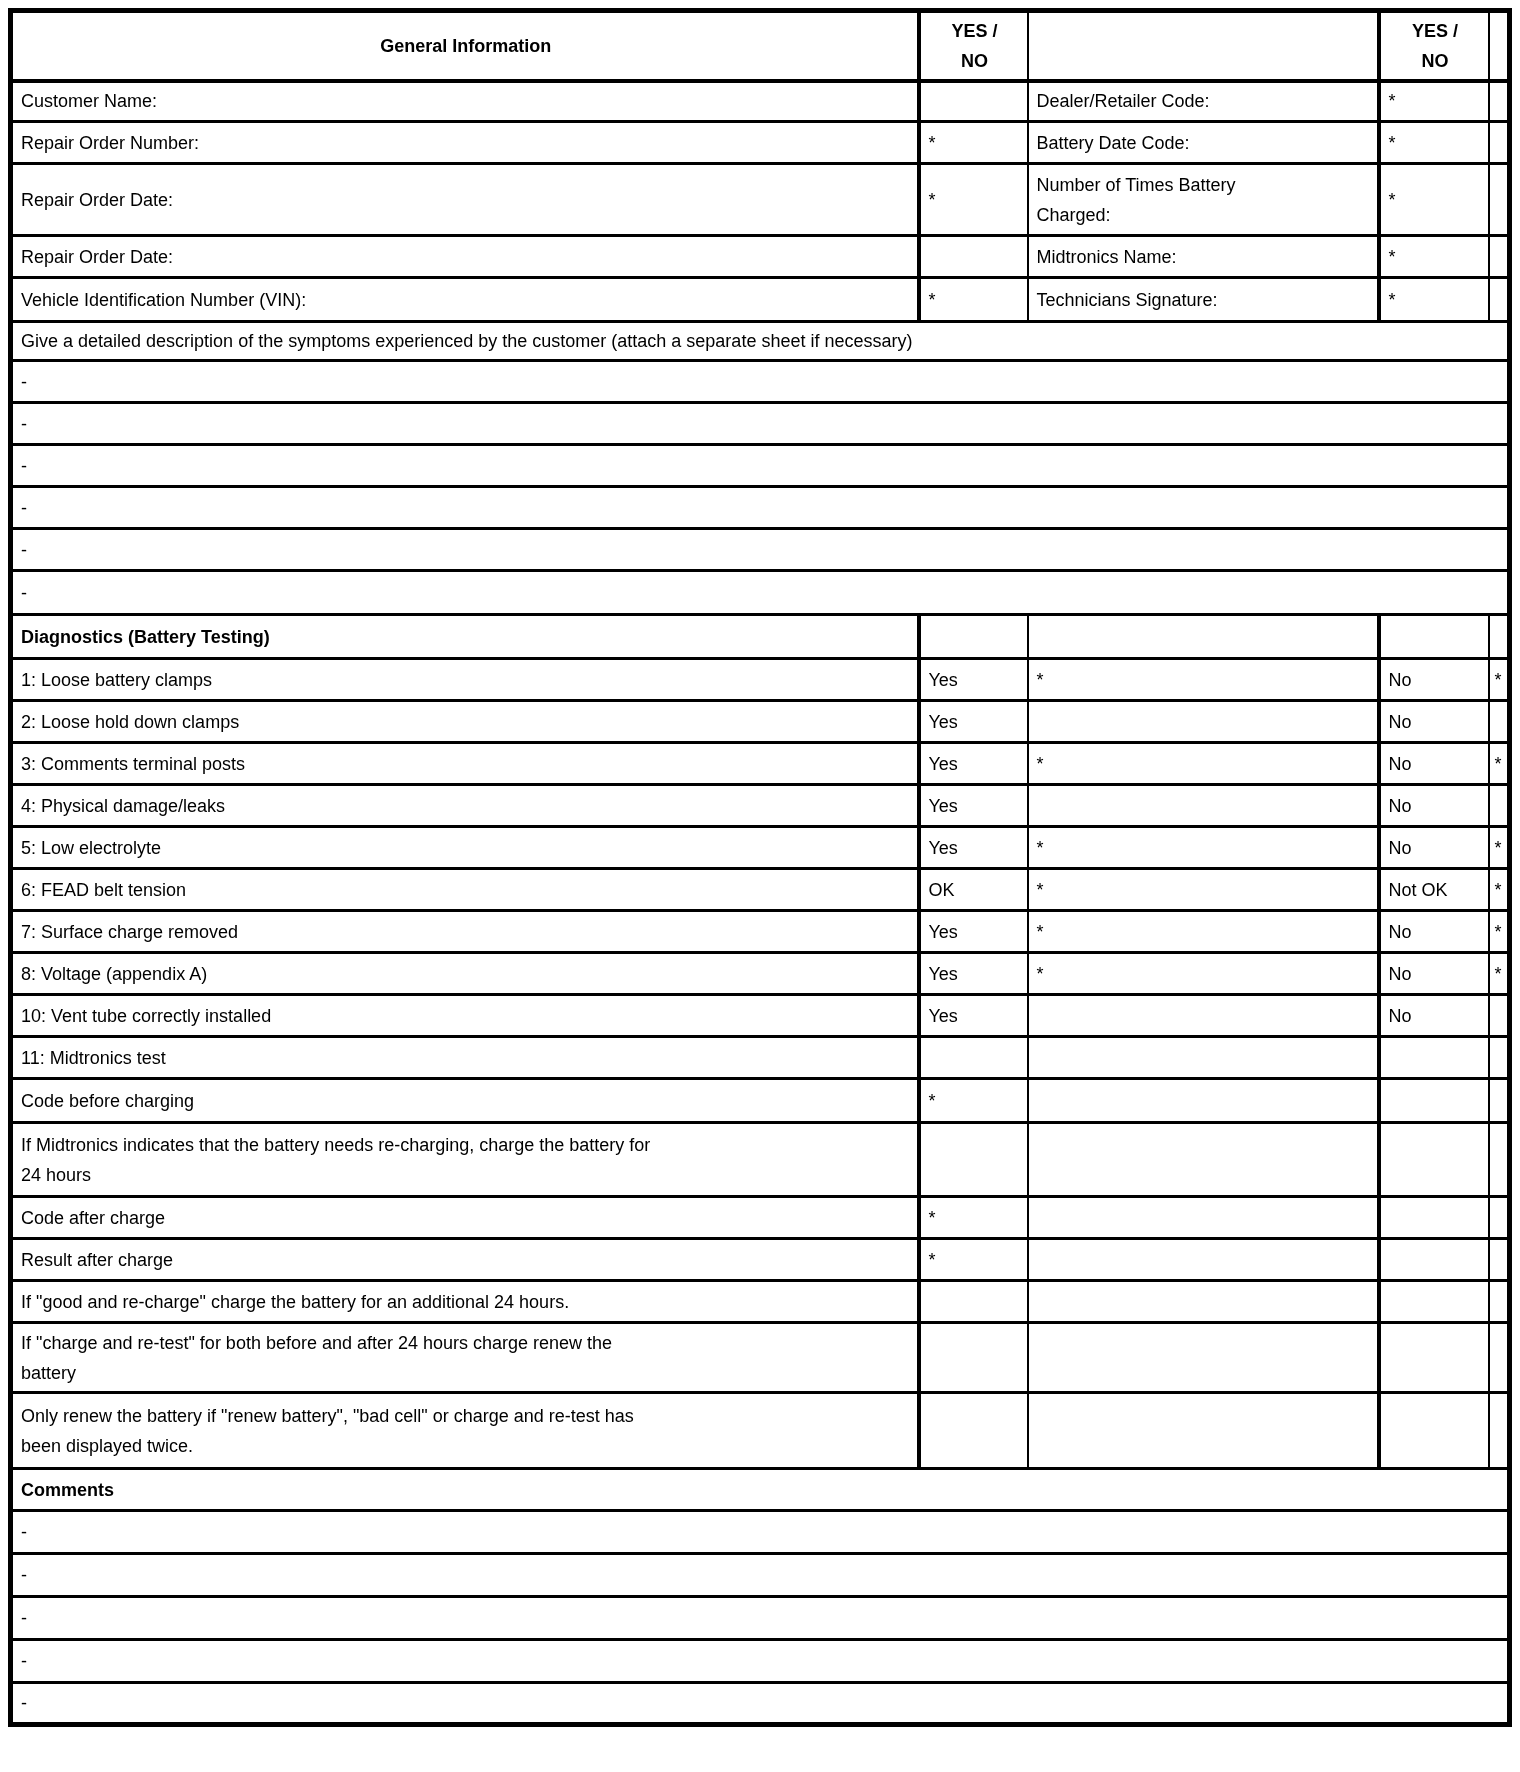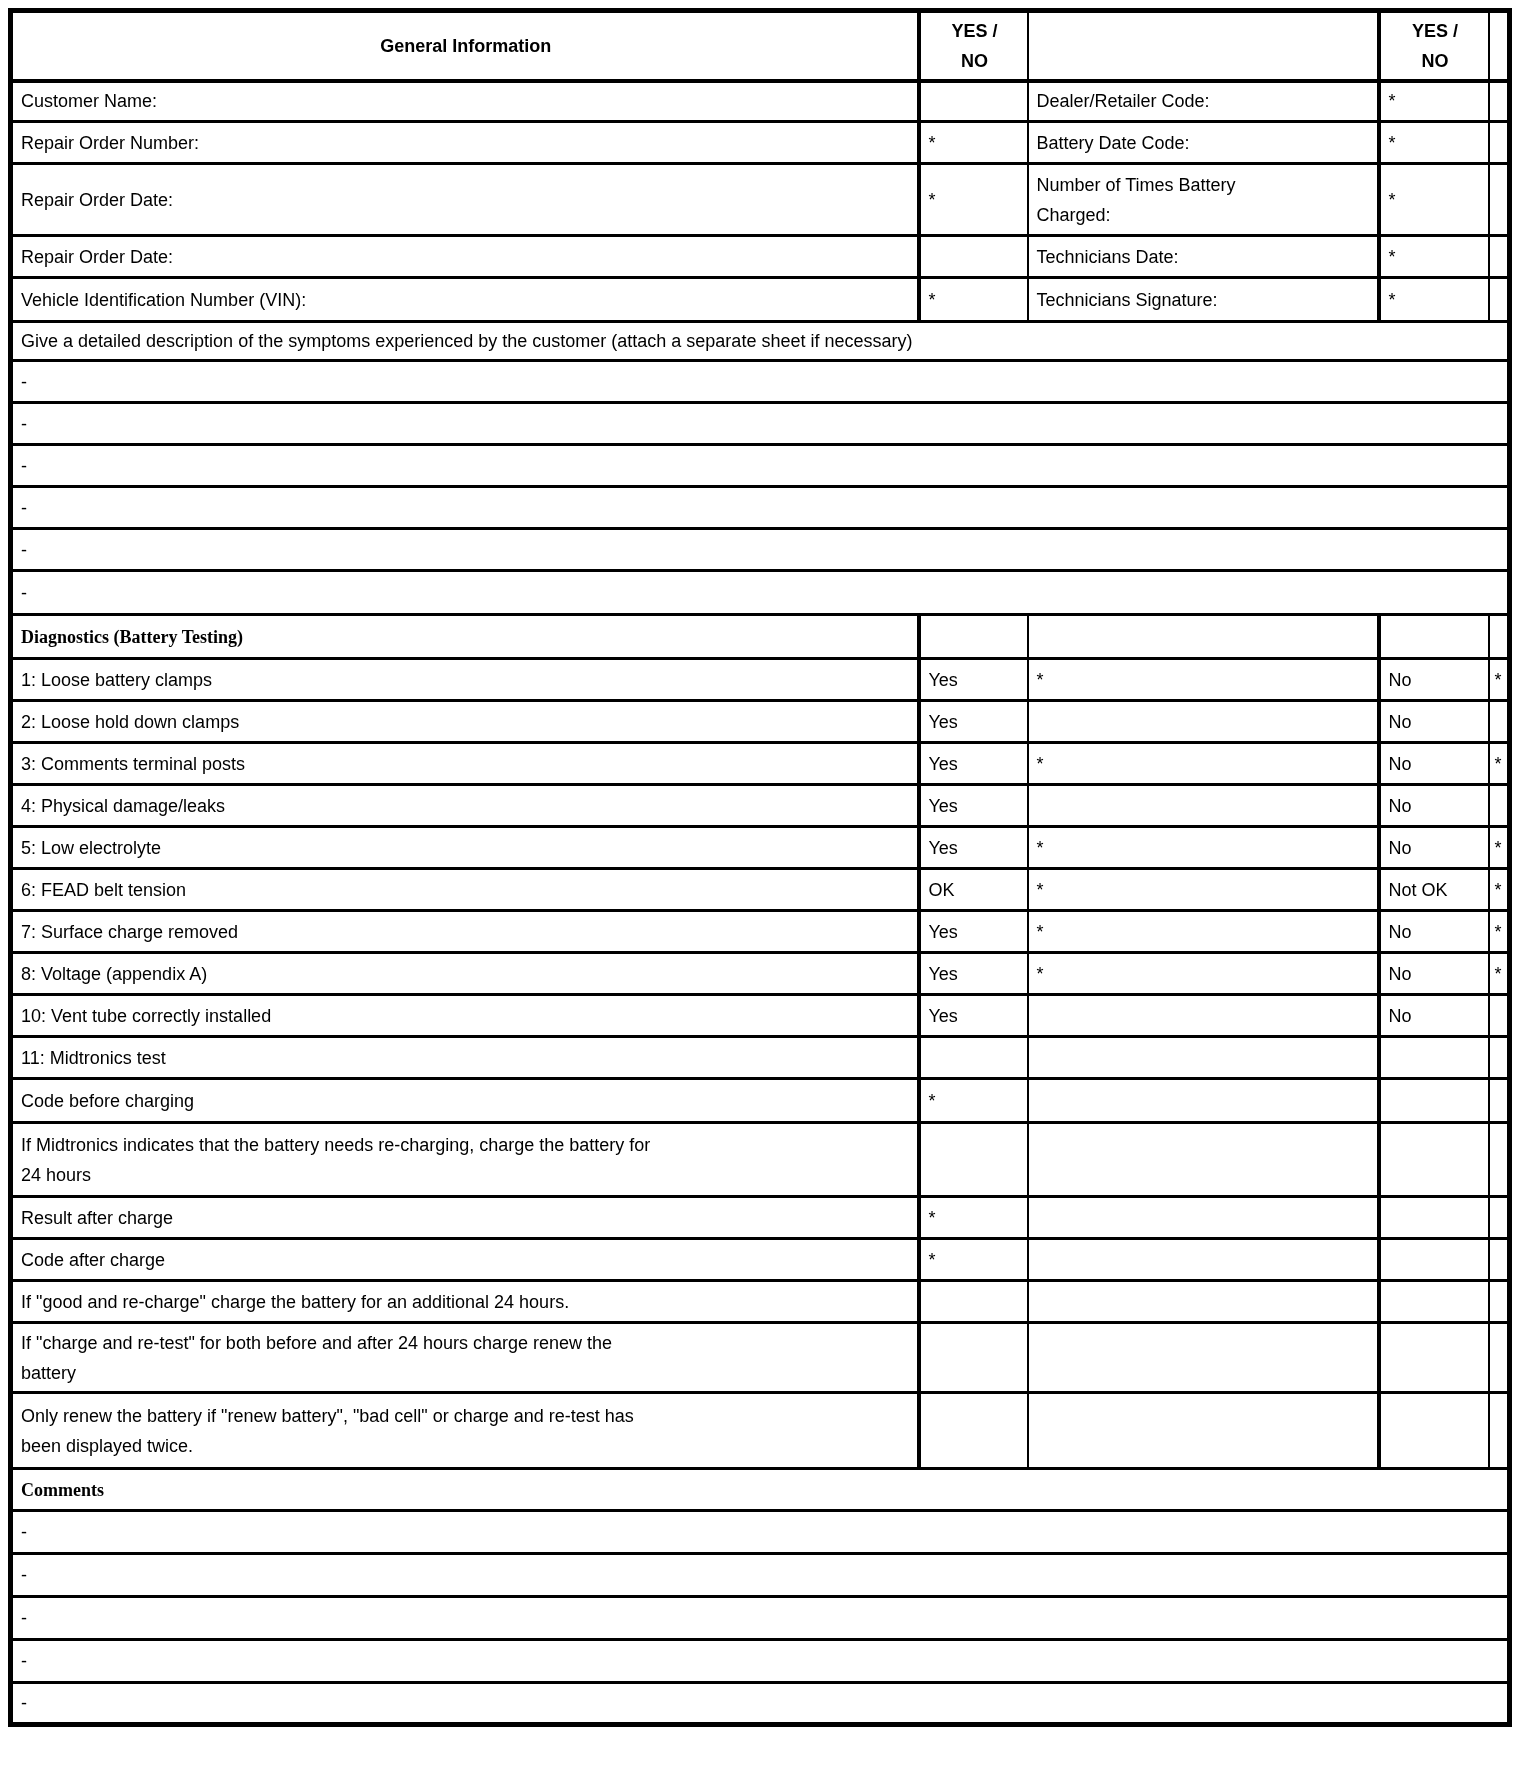--- a/index.html
+++ b/index.html
@@ -16,21 +16,21 @@
   td {
     box-sizing: border-box; padding: 2px 6px 2px 8px;
     vertical-align: middle; overflow: hidden;
     white-space: pre-line; border-top: 3px solid #000;
   }
   td.c2 { border-left: 4px solid #000; }
   td.c3 { border-left: 2px solid #000000; }
   td.c4 { border-left: 4px solid #000; }
   td.c5 { border-left: 2px solid #000; padding: 2px 0 2px 5px; }
   tr.hdr td { border-bottom: 4px solid #000; font-weight: bold; }
-  .bold { font-weight: bold; font-family: Liberation Serif, serif; }
+  .bold { font-weight: bold; }
   .center { text-align: center; }
 </style>
 </head>
 <body>
 
 <div class="page">
   <table class="form">
     <colgroup>
       <col style="width:908px">
         <col style="width:109px">
@@ -68,21 +68,21 @@
       <td>Repair Order Date:</td>
       <td class="c2">*</td>
       <td class="c3">Number of Times Battery
 Charged:</td>
       <td class="c4">*</td>
       <td class="c5"></td>
     </tr>
     <tr style="height:42px">
       <td>Repair Order Date:</td>
       <td class="c2"></td>
-      <td class="c3">Technicians Date:</td>
+      <td class="c3">Midtronics Name:</td>
       <td class="c4">*</td>
       <td class="c5"></td>
     </tr>
     <tr style="height:44px">
       <td>Vehicle Identification Number (VIN):</td>
       <td class="c2">*</td>
       <td class="c3">Technicians Signature:</td>
       <td class="c4">*</td>
       <td class="c5"></td>
     </tr>
@@ -196,28 +196,28 @@
     </tr>
     <tr style="height:74px">
       <td>If Midtronics indicates that the battery needs re-charging, charge the battery for
 24 hours</td>
       <td class="c2"></td>
       <td class="c3"></td>
       <td class="c4"></td>
       <td class="c5"></td>
     </tr>
     <tr style="height:42px">
+      <td>Code after charge</td>
+      <td class="c2">*</td>
+      <td class="c3"></td>
+      <td class="c4"></td>
+      <td class="c5"></td>
+    </tr>
+    <tr style="height:42px">
       <td>Result after charge</td>
-      <td class="c2">*</td>
-      <td class="c3"></td>
-      <td class="c4"></td>
-      <td class="c5"></td>
-    </tr>
-    <tr style="height:42px">
-      <td>Code after charge</td>
       <td class="c2">*</td>
       <td class="c3"></td>
       <td class="c4"></td>
       <td class="c5"></td>
     </tr>
     <tr style="height:42px">
       <td>If "good and re-charge" charge the battery for an additional 24 hours.</td>
       <td class="c2"></td>
       <td class="c3"></td>
       <td class="c4"></td>

